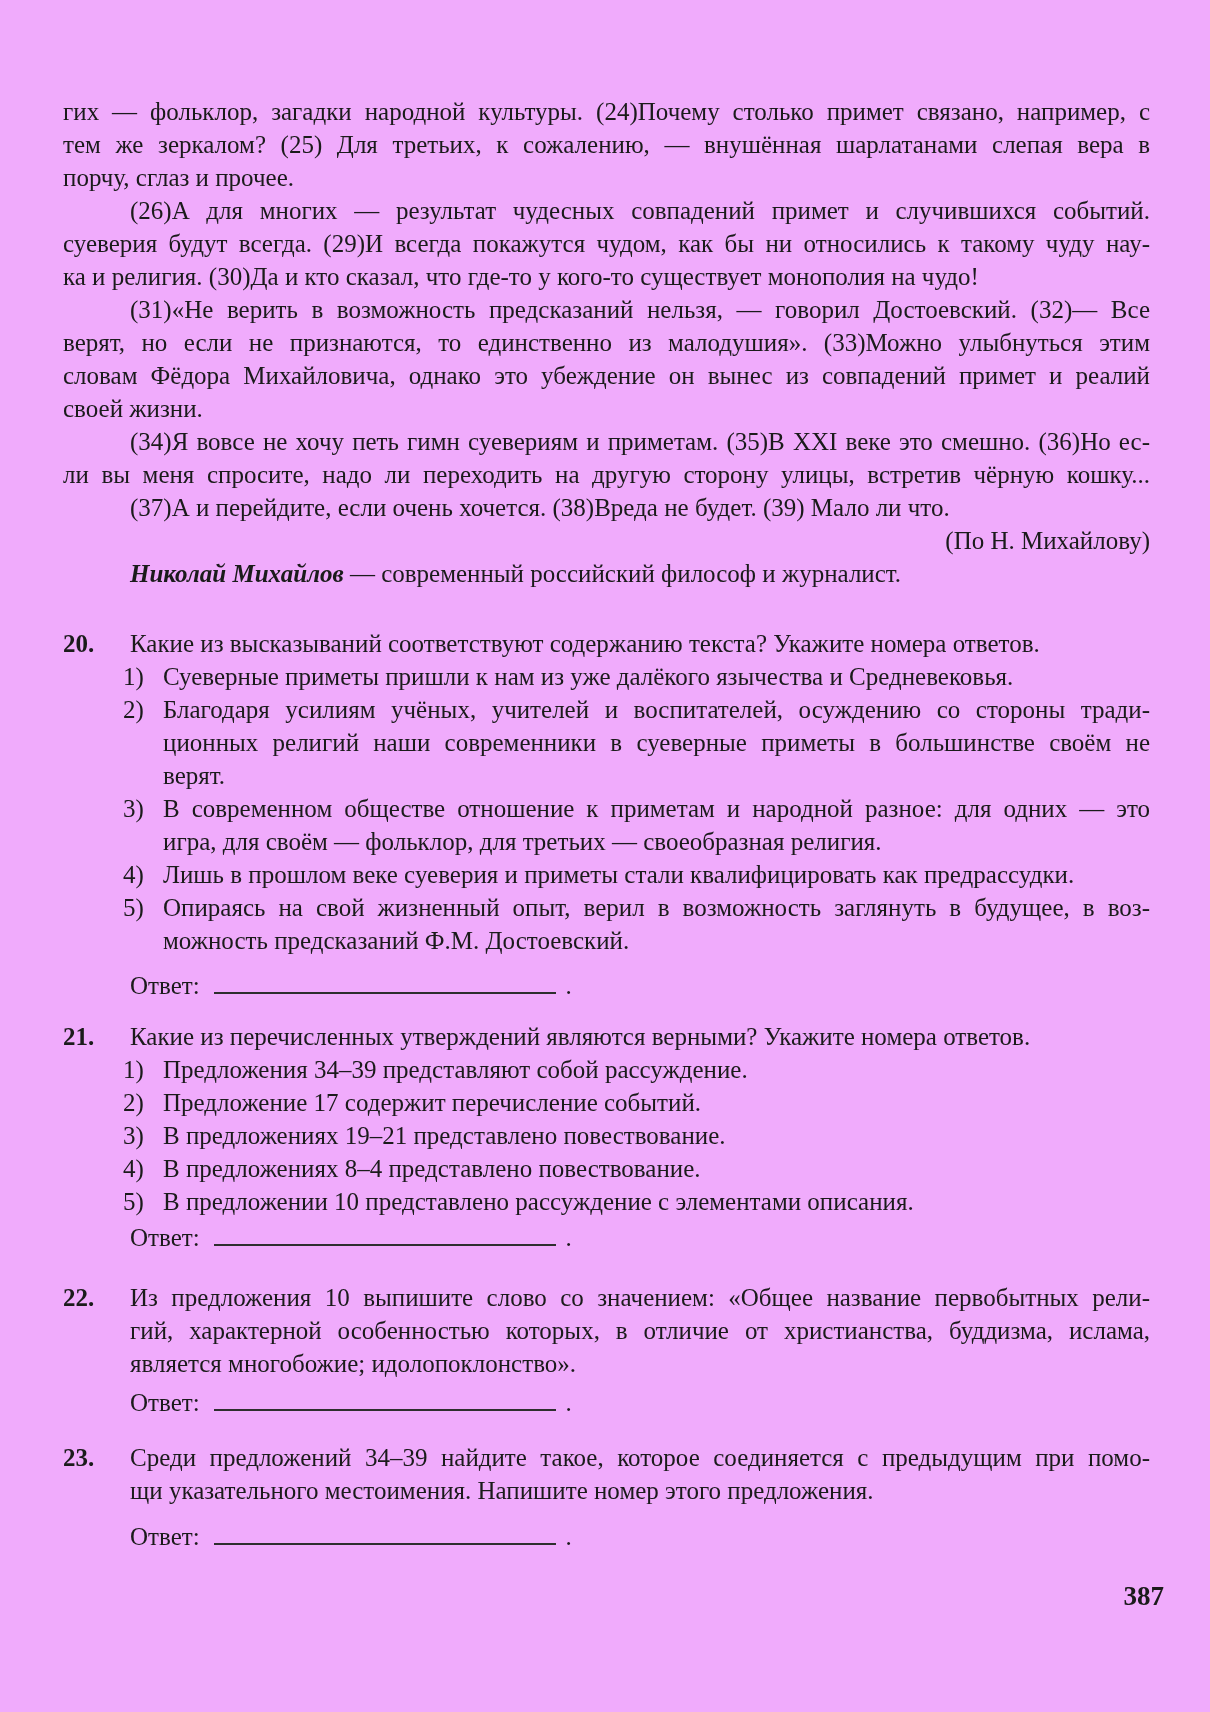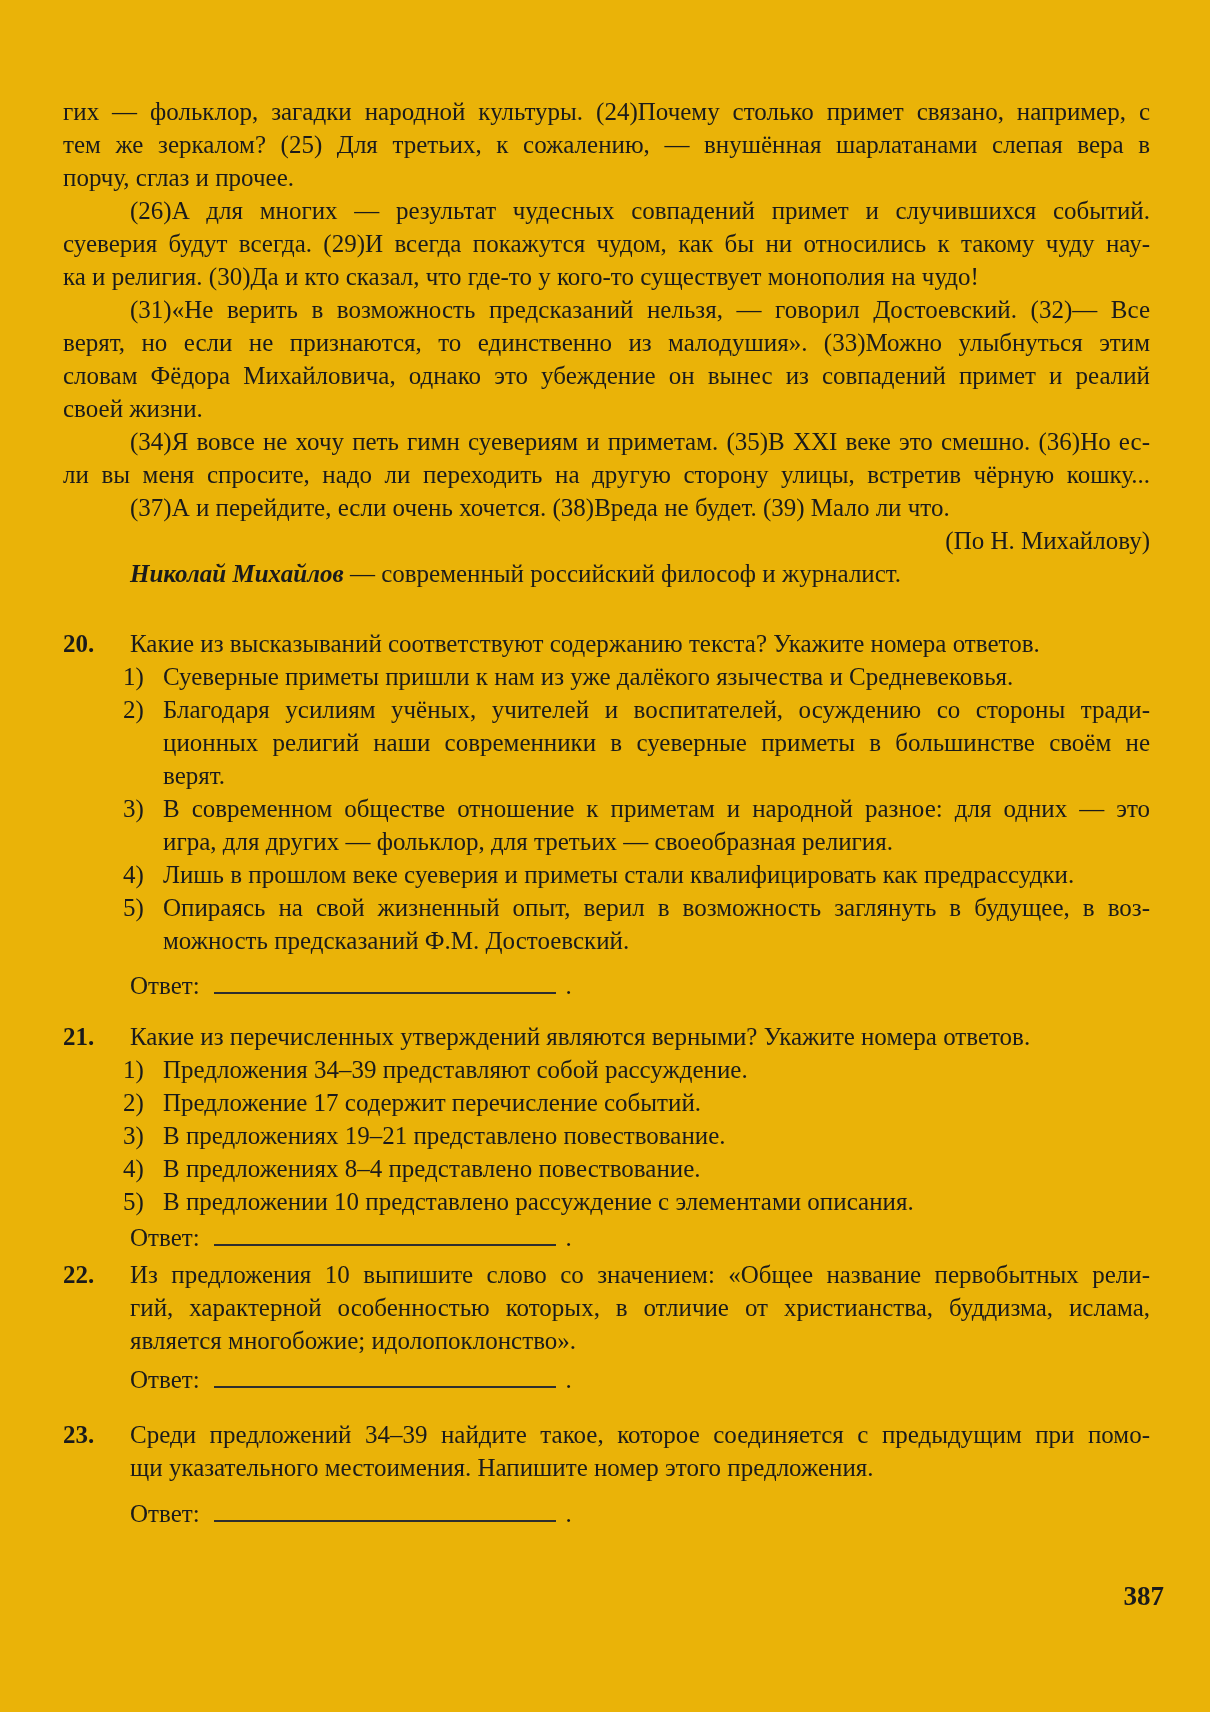--- a/index.html
+++ b/index.html
@@ -1,19 +1,19 @@
 <!DOCTYPE html>
 <html><head>
 <meta charset="utf-8">
 <style>
   html,body { margin:0; padding:0; }
   .page {
     position:relative;
     width:1210px; height:1712px;
-    background:#eab308;
+    background:#f0abfc;
     font-family:"Liberation Serif","DejaVu Serif",serif;
     font-size:25px;
     color:#1b1b1b;
     overflow:hidden;
   }
   .content { padding:95px 60px 0 63px; }
   .ln { line-height:33px; }
   .j  { text-align:justify; text-align-last:justify; }
   .ind { text-indent:67px; }
   .attr { text-align:right; }
@@ -75,21 +75,21 @@
           <div class="otext">
             <div class="ln j">Благодаря усилиям учёных, учителей и воспитателей, осуждению со стороны тради-</div>
             <div class="ln j">ционных религий наши современники в суеверные приметы в большинстве своём не</div>
             <div class="ln">верят.</div>
           </div>
         </div>
         <div class="opt">
           <span class="onum">3)</span>
           <div class="otext">
             <div class="ln j">В современном обществе отношение к приметам и народной разное: для одних — это</div>
-            <div class="ln">игра, для других — фольклор, для третьих — своеобразная религия.</div>
+            <div class="ln">игра, для своём — фольклор, для третьих — своеобразная религия.</div>
           </div>
         </div>
         <div class="opt">
           <span class="onum">4)</span>
           <div class="otext">
               <div class="ln">Лишь в прошлом веке суеверия и приметы стали квалифицировать как предрассудки.</div>
             </div>
         </div>
         <div class="opt">
           <span class="onum">5)</span>
@@ -133,21 +133,21 @@
         <div class="opt">
           <span class="onum">5)</span>
           <div class="otext">
               <div class="ln">В предложении 10 представлено рассуждение с элементами описания.</div>
             </div>
         </div>
         <div class="answer" style="margin-top:3px"><span>Ответ:</span><span class="blank"></span><span>.</span></div>
       </div>
     </div>
 
-    <div class="question" style="margin-top:3px">
+    <div class="question" style="margin-top:26px">
       <span class="qnum">22.</span>
       <div class="qbody">
         <div class="ln j">Из предложения 10 выпишите слово со значением: «Общее название первобытных рели-</div>
         <div class="ln j">гий, характерной особенностью которых, в отличие от христианства, буддизма, ислама,</div>
         <div class="ln">является многобожие; идолопоклонство».</div>
         <div class="answer" style="margin-top:6px"><span>Ответ:</span><span class="blank"></span><span>.</span></div>
       </div>
     </div>
 
     <div class="question" style="margin-top:21px">

